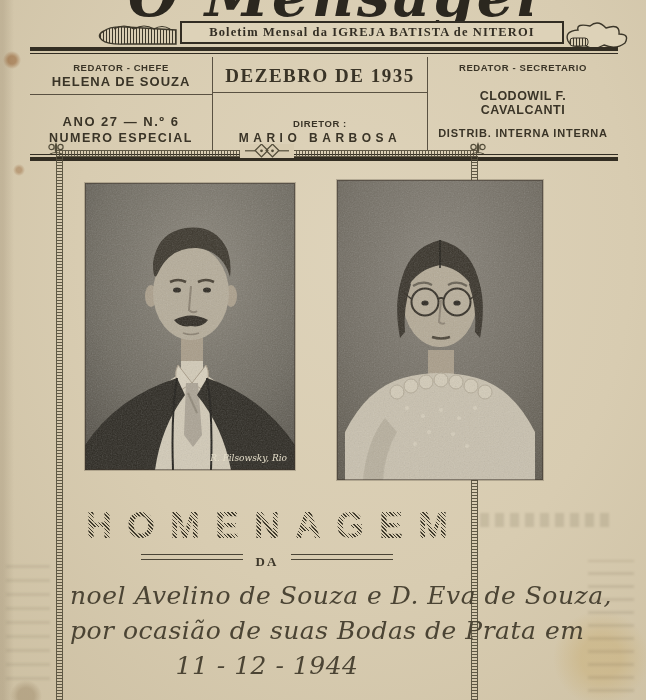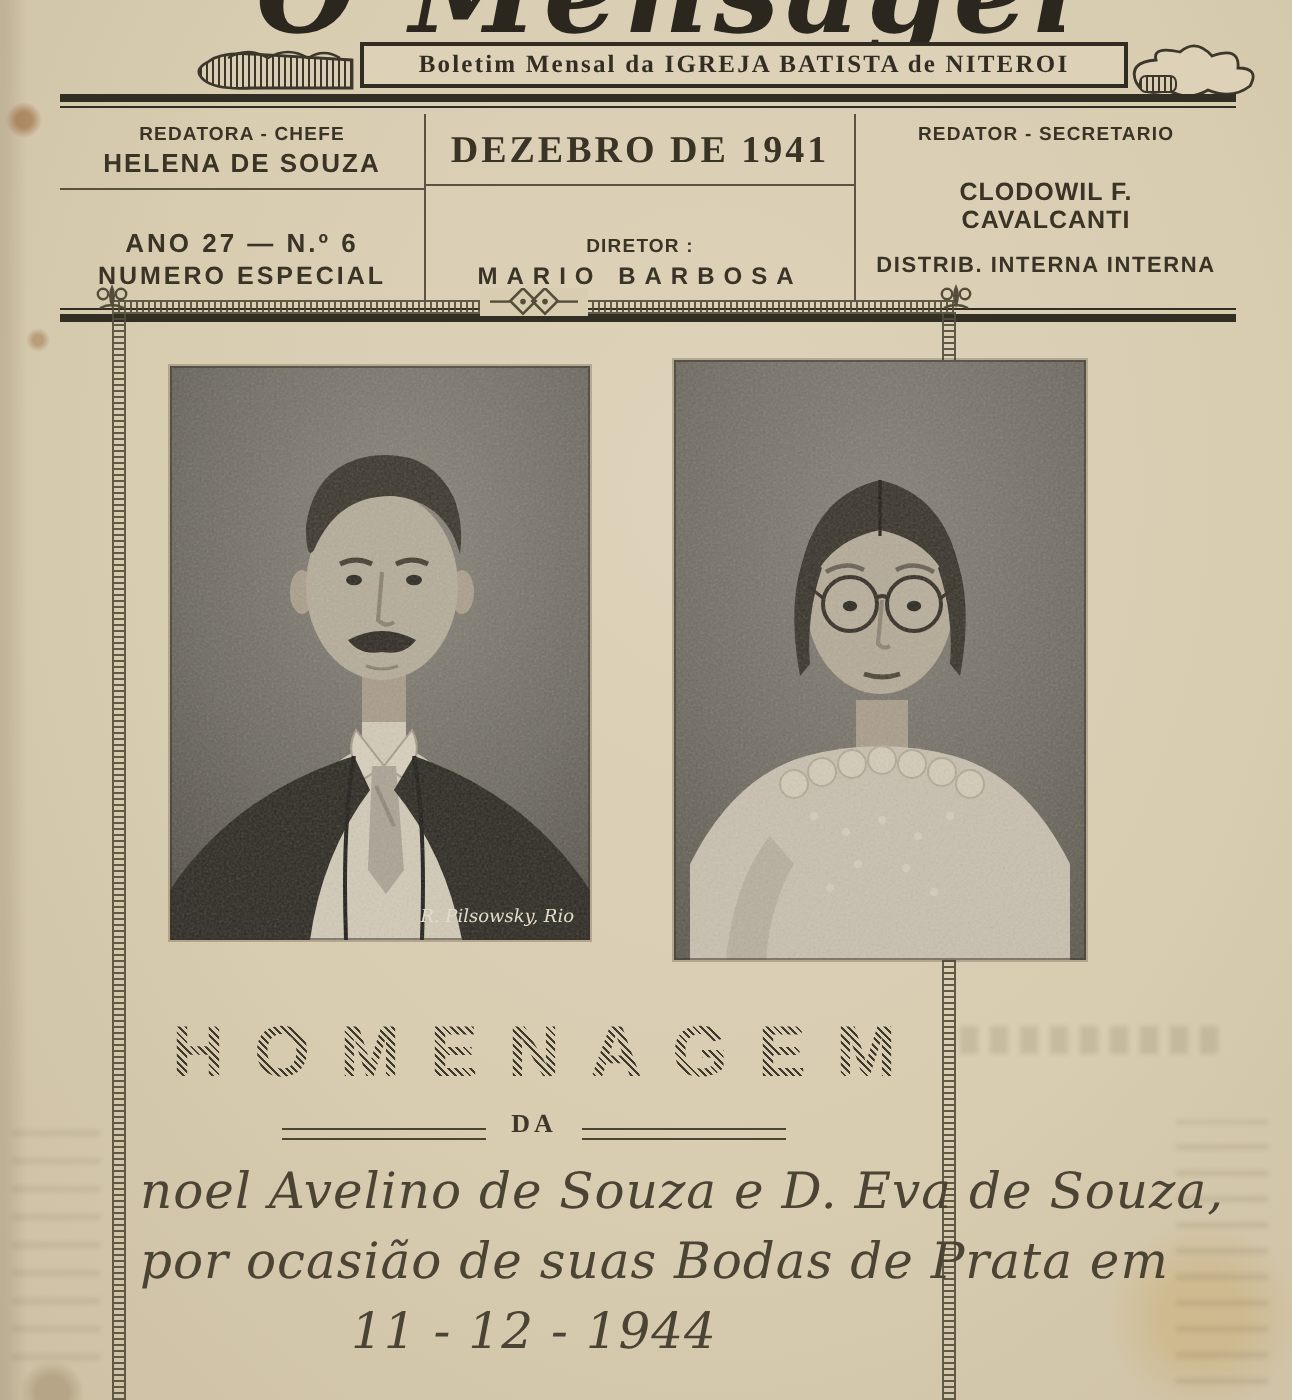--- a/index.html
+++ b/index.html
@@ -71,21 +71,21 @@
     position:absolute; left:0; right:0; top:355px; text-align:center;
     font-size:36px; font-weight:bold; letter-spacing:15px; padding-left:15px;
     color:#433e2f; white-space:nowrap;
   }
   @supports (-webkit-background-clip: text) {
     .homenagem{
       background-image:repeating-linear-gradient(45deg,#3f3a2c 0 1px, rgba(63,58,44,0) 1px 2.6px);
       -webkit-background-clip:text; background-clip:text; color:transparent;
     }
   }
-  .da-row{position:absolute; left:0; right:0; top:404px; display:flex; align-items:flex-end; justify-content:center; gap:13px;}
+  .da-row{position:absolute; left:0; right:0; top:404px; display:flex; align-items:flex-start; justify-content:center; gap:13px;}
   .da-line{width:102px; height:4px; border-top:1px solid #4a4436; border-bottom:1px solid #4a4436;}
   .da-label{font-family:"Liberation Serif", serif; font-size:13px; font-weight:bold; letter-spacing:2px; color:#3e382b;}
   .script{
     position:absolute; left:14px; right:14px; top:428px; text-align:center;
     font-family:"DejaVu Serif", serif; font-style:italic; font-size:25px;
     color:#4b4434; letter-spacing:.5px;
   }
   .script .ln{height:35px; line-height:35px; white-space:nowrap;}
   
   .ghost{position:absolute; filter:blur(1px); pointer-events:none;}
@@ -132,32 +132,32 @@
   </div>
 
   <div class="header">
     <div class="hrule-thick"></div>
     <div class="hrule-gap"></div>
     <div class="hrule-thin"></div>
 
     <div class="hcols">
       <div class="hcol c1">
         <div class="hcell split">
-          <div class="role">REDATORA - CHEFE</div>
+          <div class="role">REDATOR - CHEFE</div>
           <div class="hname">HELENA DE SOUZA</div>
         </div>
         <div class="hcell">
           <div class="issue1">ANO 27 — N.º 6</div>
           <div class="issue2">NUMERO ESPECIAL</div>
         </div>
       </div>
 
       <div class="hcol c2">
         <div class="hcell split">
-          <div class="hdate">DEZEBRO DE 1941</div>
+          <div class="hdate">DEZEBRO DE 1935</div>
         </div>
         <div class="hcell">
           <div class="role">DIRETOR :</div>
           <div class="dir-name">MARIO BARBOSA</div>
         </div>
       </div>
 
       <div class="hcol c3">
         <div class="hcell">
           <div class="role">REDATOR - SECRETARIO</div>

